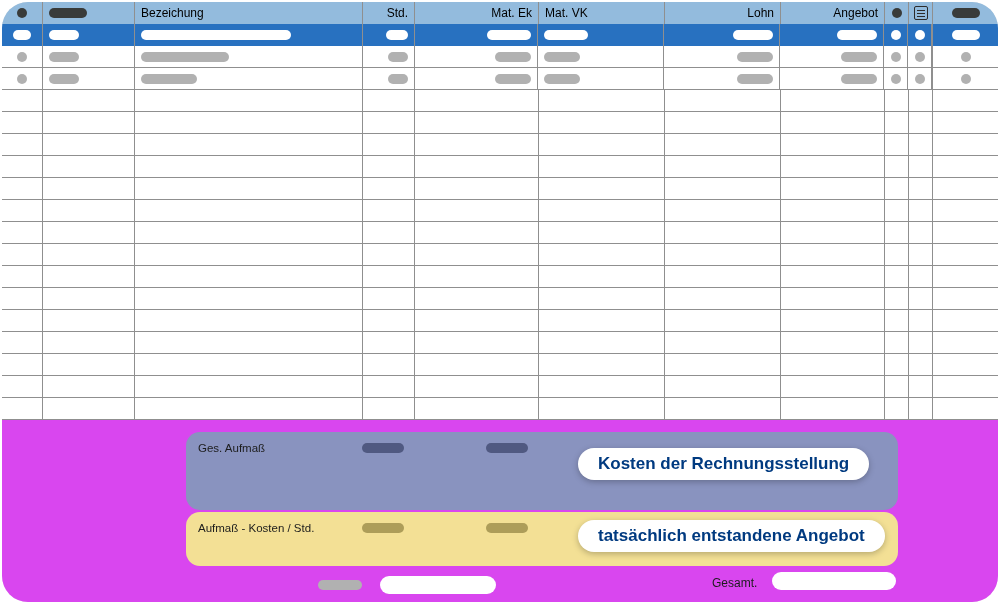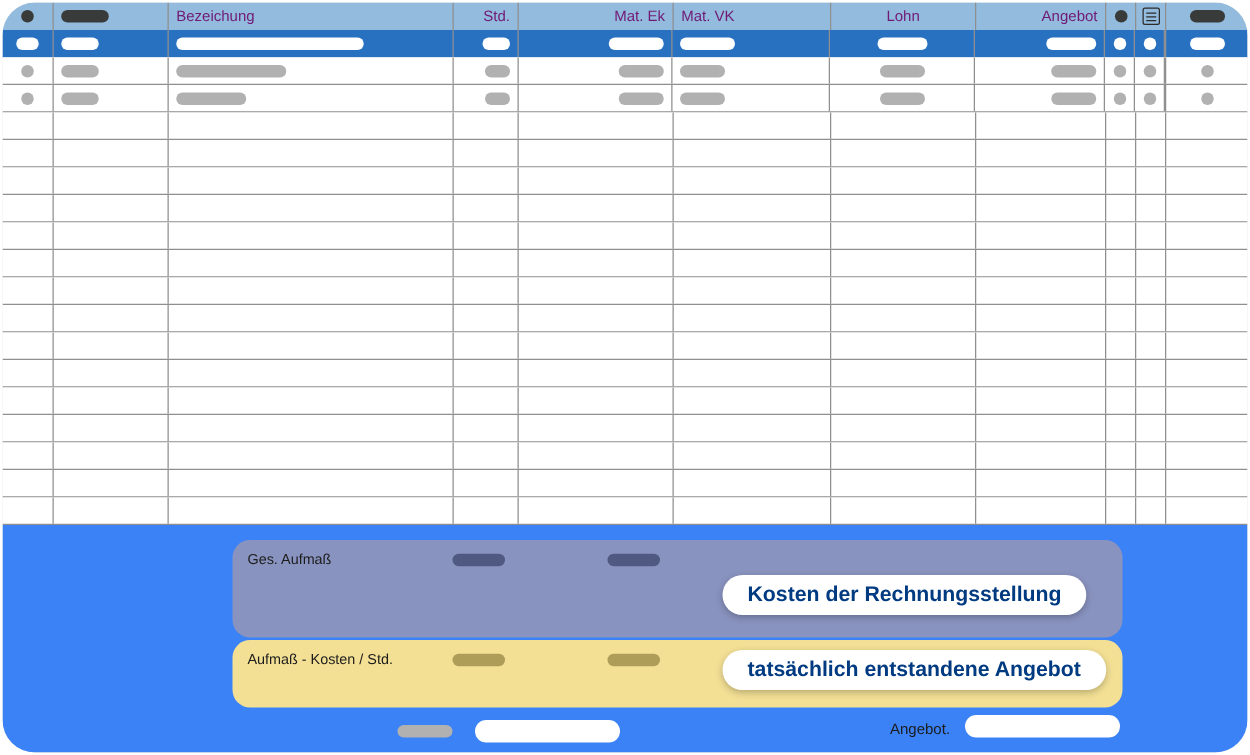--- a/index.html
+++ b/index.html
@@ -22,33 +22,33 @@
 }
 .header-row, .title-row, .data-row {
   display: flex;
   align-items: center;
   height: 22px;
 }
 .header-row { background: #93bbdd; }
 .title-row { background: #2871c0; }
 .data-row { background: #fff; border-bottom: 1px solid #8f8f8f; }
 
-.col-hdr { font-size: 12px; color: #701a75; border-left: 1px solid #8f8f8f; padding: 0 6px; display: flex; align-items: center; height: 100%; }
+.col-hdr { font-size: 12px; color: #000000; border-left: 1px solid #8f8f8f; padding: 0 6px; display: flex; align-items: center; height: 100%; }
 .col-hdr:first-child { border-left: none; }
 .cell { border-left: 1px solid #8f8f8f; height: 100%; display: flex; align-items: center; padding: 0 6px; }
 .cell:first-child { border-left: none; }
 
 
 .c1 { width: 40px; justify-content: center; }
 .c2 { width: 92px; }
 .c3 { width: 228px; }
 .c4 { width: 52px; justify-content: flex-end; }
 .c5 { width: 124px; justify-content: flex-end; }
 .c6 { width: 126px; }
-.c7 { width: 116px; justify-content: center; }
+.c7 { width: 116px; justify-content: flex-end; }
 .c8 { width: 104px; justify-content: flex-end; }
 .c9 { width: 24px; justify-content: center; padding: 0 2px; }
 .c10 { width: 24px; justify-content: center; padding: 0 2px; }
 .c11 { width: 24px; justify-content: center; padding: 0 2px; }
 .c12 { width: 42px; justify-content: center; }
 
 .pill { border-radius: 6px; height: 10px; }
 .pill-dark { background: #393b3a; }
 .pill-white { background: #fff; }
 .pill-grey { background: #b1b1b1; }
@@ -60,21 +60,21 @@
 .list-icon {
   width: 14px; height: 14px; border: 1px solid #2c2b2b; border-radius: 2px;
   display: flex; flex-direction: column; justify-content: center; gap: 2px; padding: 2px;
 }
 .list-icon span { display: block; height: 1px; background: #2c2b2b; }
 
 .table-body { background: #fff; flex: 0 0 auto; }
 
 .footer {
   flex: 1;
-  background: #3b82f6;
+  background: #d946ef;
   position: relative;
   padding-top: 12px;
 }
 
 .summary-blue, .summary-yellow {
   position: absolute;
   border-radius: 14px;
   display: flex;
   flex-direction: column;
   padding: 4px 0 4px 0;
@@ -106,21 +106,21 @@
   position: absolute;
   background: #fff;
   border-radius: 18px;
   padding: 6px 20px;
   font-size: 17px;
   font-weight: bold;
   color: #003a80;
   box-shadow: 0 2px 6px rgba(0,0,0,0.25);
   white-space: nowrap;
 }
-.callout1 { left: 576px; top: 40px; }
+.callout1 { left: 576px; top: 28px; }
 .callout2 { left: 576px; top: 100px; }
 
 .bottom-line {
   position: absolute;
   left: 316px; top: 156px;
   display: flex; align-items: center; gap: 18px;
 }
 .bot-pill-grey { width: 44px; height: 10px; border-radius: 6px; background: #b1b1b1; }
 .bot-field { width: 116px; height: 18px; border-radius: 10px; background: #fff; }
 .aufschl-label {
@@ -513,17 +513,17 @@
       </div>
     </div>
 
     <div class="callout callout1">Kosten der Rechnungsstellung</div>
     <div class="callout callout2">tatsächlich entstandene Angebot</div>
 
     <div class="bottom-line">
       <div class="bot-pill-grey"></div>
       <div class="bot-field"></div>
     </div>
-    <div class="aufschl-label">Angebot.</div>
+    <div class="aufschl-label">Gesamt.</div>
     <div class="aufschl-field"></div>
   </div>
 
 </div>
 
 </body></html>

